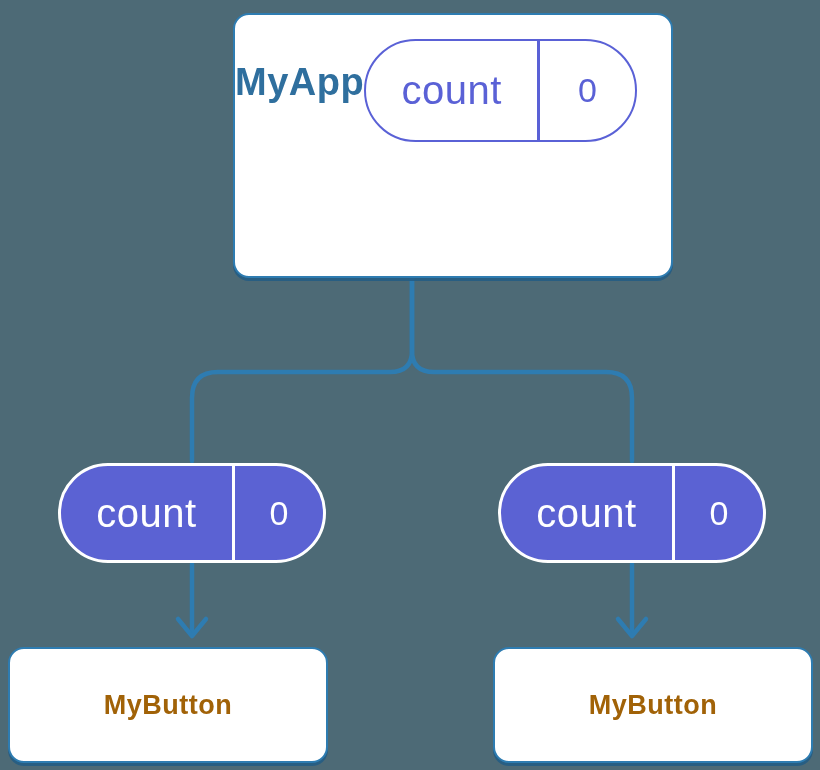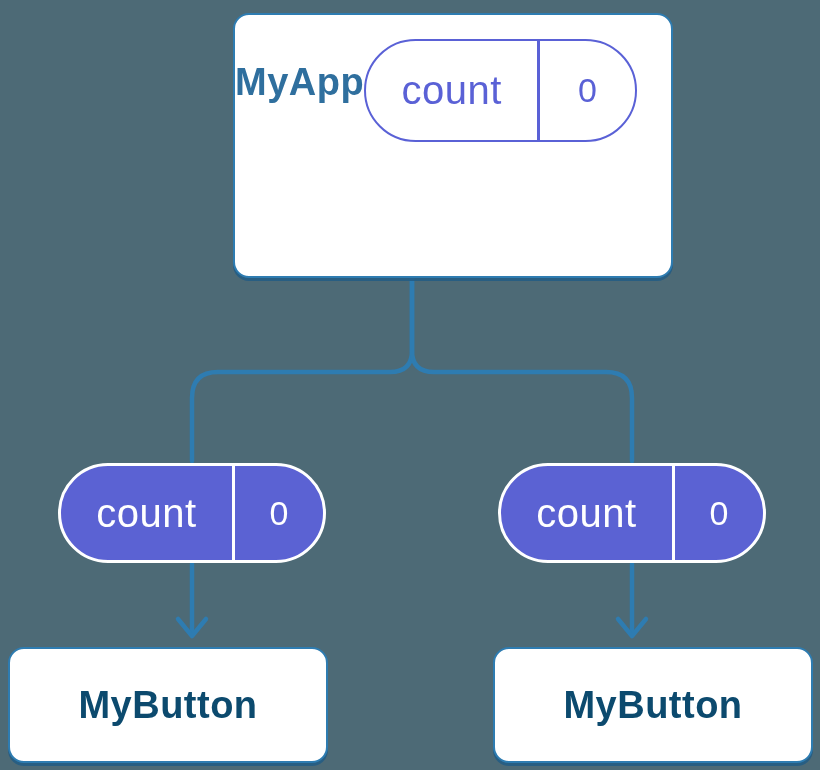--- a/index.html
+++ b/index.html
@@ -79,22 +79,22 @@
     font-size: 34px;
   }
   .pill-divider { flex: none; }
   .node-child {
     width: 320px; height: 116px;
     display: flex; align-items: center; justify-content: center;
   }
   .node-child-left  { left: 8px;   top: 647px; }
   .node-child-right { left: 493px; top: 647px; }
   .child-label {
-    font-size: 38px; font-weight: 600;
-    color: #0c4a6e;
+    font-size: 27px; font-weight: 600;
+    color: #a16207;
     letter-spacing: 0.5px;
   }
 </style>
 </head>
 <body>
 
 <div class="stage">
 
   <svg class="connectors" viewBox="0 0 820 770">
     <path class="ln" d="M412 276 V351 Q412 372 390 372 H218 Q192 372 192 398 V461"></path>

